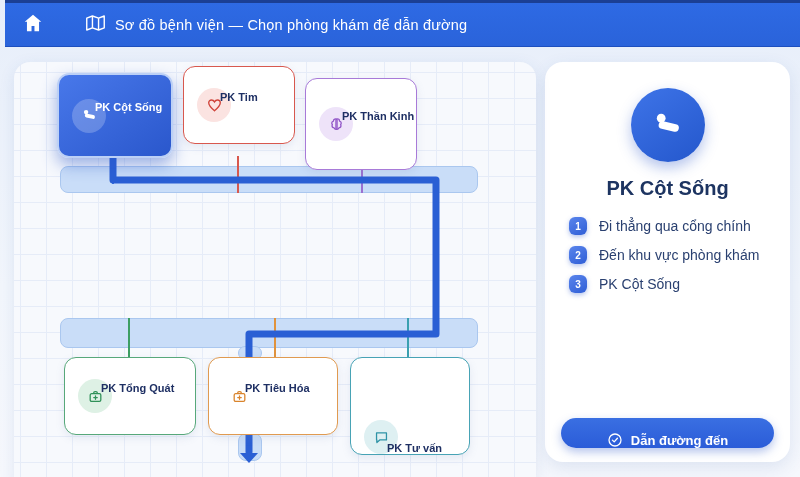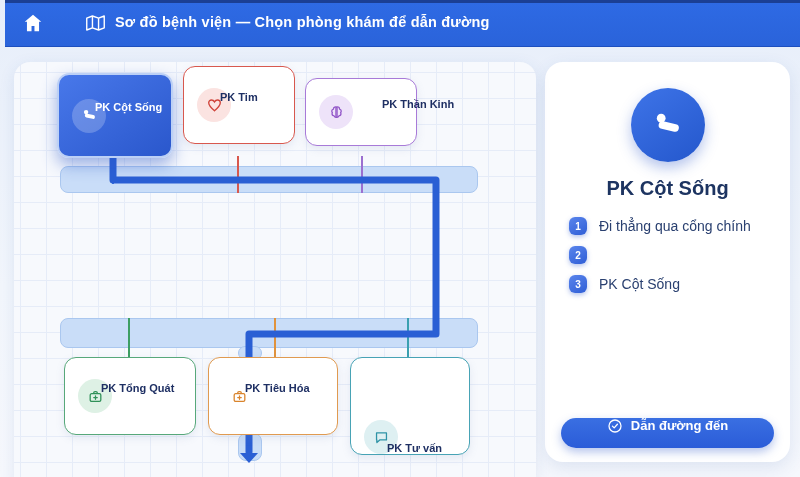--- a/index.html
+++ b/index.html
@@ -9,21 +9,21 @@
     background:linear-gradient(180deg,#e7eefa 0%,#f2f6fc 60%,#f6f8fd 100%);
   }
   
   .topbar {
     height:47px; margin-left:5px;
     background:linear-gradient(180deg,#2e6ae4 0%,#2a63da 100%);
     border-top:3px solid #1b3f94; border-bottom:1px solid #1d4fbe;
     display:flex; align-items:center; color:#fff;
   }
   .home-btn { width:40px; height:40px; margin-left:8px; display:flex; align-items:center; justify-content:center; cursor:pointer; }
-  .topbar-title { display:flex; align-items:flex-start; gap:9px; margin-left:32px; font-size:14.5px; font-weight:bold; letter-spacing:.2px; }
+  .topbar-title { display:flex; align-items:center; gap:9px; margin-left:32px; font-size:14.5px; font-weight:normal; letter-spacing:.2px; }
   
   .main { display:flex; gap:9px; padding:15px 10px 0 14px; }
   .map-panel {
     position:relative; width:522px; height:430px; border-radius:16px; overflow:hidden;
     background-color:#f7f9fd;
     background-image:linear-gradient(#e6ecf8 1px,transparent 1px),linear-gradient(90deg,#e6ecf8 1px,transparent 1px);
     background-size:26px 26px; background-position:6px 10px;
     box-shadow:0 4px 16px rgba(40,80,160,.10);
   }
   
@@ -49,21 +49,21 @@
   .room-label { margin-left:-11px; margin-top:-17px; font-size:11px; font-weight:bold; color:#1e2f63; white-space:nowrap; }
   .room-selected {
     left:43px; top:11px; width:116px; height:85px;
     background:linear-gradient(145deg,#4878ea 0%,#2a57cc 100%);
     border:2px solid #bcd0f6; box-shadow:0 7px 16px rgba(43,86,200,.45);
   }
   .room-selected .room-label { color:#fff; }
   .room-selected .room-ico { background:rgba(255,255,255,.22); color:#fff; }
   .room-tim      { left:169px; top:4px;  width:112px; height:78px; border:1.5px solid #d8584e; }
   .room-tim .room-ico { background:#fbe3e1; color:#d0453c; }
-  .room-thankinh { left:291px; top:16px;  width:112px; height:68px; border:1.5px solid #a87ad8;gap:40px; }
+  .room-thankinh { left:291px; top:16px;  width:112px; height:92px; border:1.5px solid #a87ad8; }
   .room-thankinh .room-ico { background:#eee3f9; color:#9257c8; }
   .room-tongquat { left:50px;  top:295px; width:132px; height:78px; border:1.5px solid #57a87a; }
   .room-tongquat .room-ico { background:#def1e5; color:#2f9158; }
   .room-tieuhoa  { left:194px; top:295px; width:130px; height:78px; border:1.5px solid #e09a50; }
   .room-tieuhoa .room-ico { background:#faeads; color:#d9842c; }
   .room-tuvan    { left:336px; top:295px; width:120px; height:98px; border:1.5px solid #47a3b5;align-items:flex-end; }
   .room-tuvan .room-ico { background:#def0f2; color:#2e93a6; }
   
   .sidebar {
     width:245px; height:400px; background:#fff; border-radius:18px;
@@ -85,21 +85,21 @@
     background:linear-gradient(145deg,#5a85ec,#2f5ed6);
     color:#fff; font-size:10px; font-weight:bold;
     display:flex; align-items:center; justify-content:center;
     box-shadow:0 2px 5px rgba(43,86,200,.35);
   }
   .step-text { font-size:14px; color:#2a4070; }
   .nav-btn {
     margin-top:auto; width:100%; height:30px; border:none; border-radius:15px; cursor:pointer;
     background:linear-gradient(180deg,#3a6fe2,#2b5cd8);
     color:#fff; font-size:13px; font-weight:bold; font-family:inherit;
-    display:flex; align-items:flex-start; justify-content:center; gap:8px;
+    display:flex; align-items:flex-end; justify-content:center; gap:8px;
     box-shadow:0 4px 10px rgba(43,86,200,.35);
   }
 </style>
 </head>
 <body>
 
 <div class="topbar">
   <div class="home-btn">
     <span>
       <svg width="22" height="22" viewBox="0 0 24 24">
@@ -208,20 +208,21 @@
     </div>
     <div class="sb-title">PK Cột Sống</div>
 
     <div class="steps">
       <div class="step">
         <div class="step-badge">1</div>
         <div class="step-text">Đi thẳng qua cổng chính</div>
       </div>
       <div class="step">
         <div class="step-badge">2</div>
+        <div class="step-text">Đến khu vực phòng khám</div>
       </div>
       <div class="step">
         <div class="step-badge">3</div>
         <div class="step-text">PK Cột Sống</div>
       </div>
     </div>
 
     <button class="nav-btn">
       <span style="display:flex;">
         <svg width="16" height="16" viewBox="0 0 20 20" fill="none" stroke="#fff" stroke-width="1.6">

